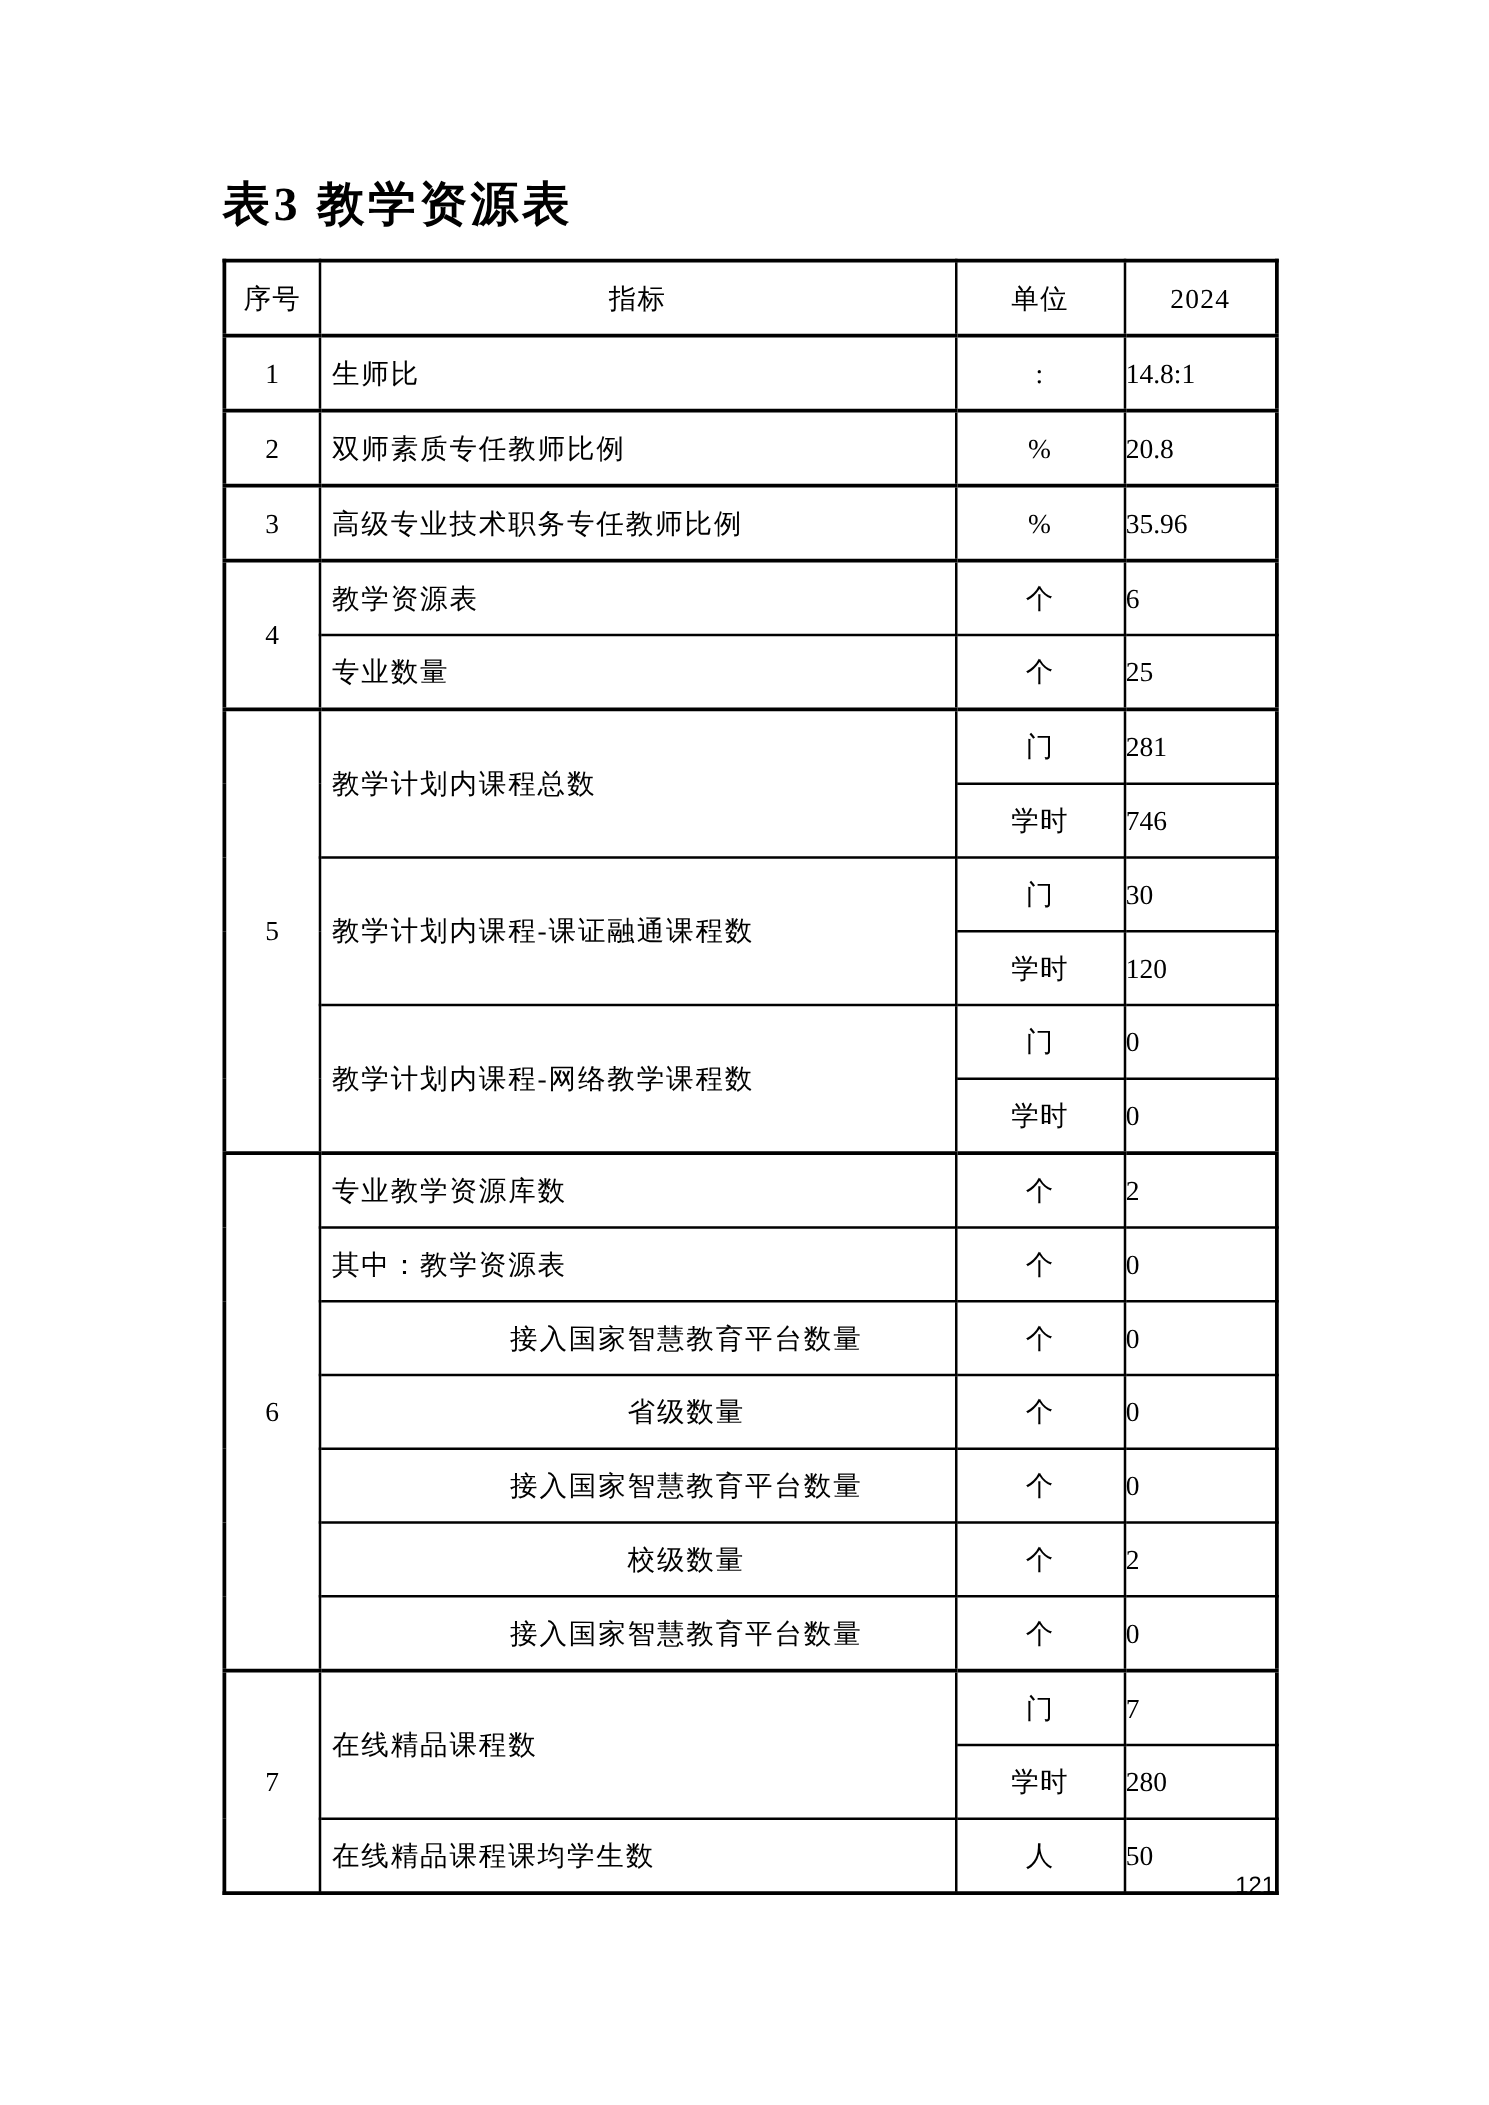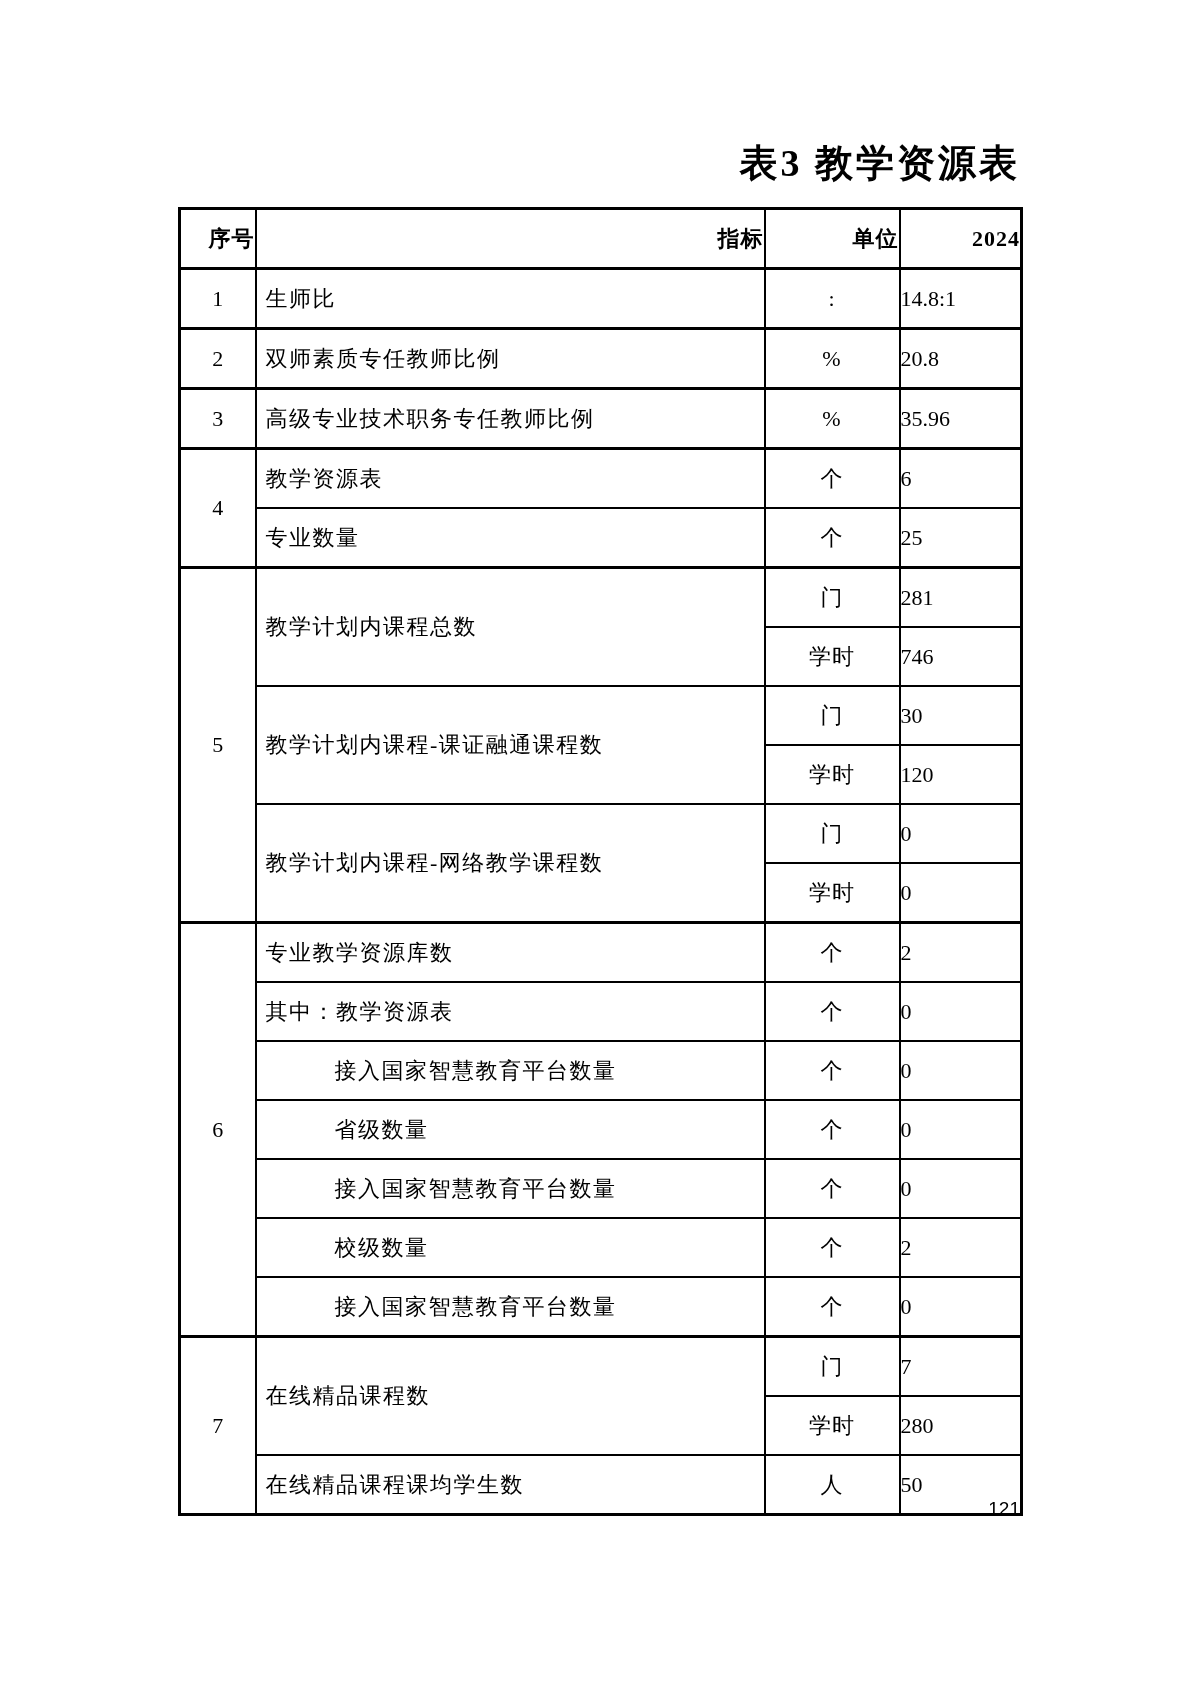--- a/index.html
+++ b/index.html
@@ -9,21 +9,21 @@
     height: 1684px;
     background: #ffffff;
     font-family: "Liberation Serif", serif;
     color: #000000;
   }
   .doc-title {
     position: absolute;
     top: 138px;
     left: 178px;
     width: 842px;
-    text-align: right;
+    text-align: left;
     font-size: 38px;
     font-weight: bold;
     letter-spacing: 3px;
     font-family: "Liberation Serif", serif;
     white-space: pre;
   }
   table.res-table {
     position: absolute;
     top: 207px;
     left: 178px;
@@ -35,35 +35,35 @@
   }
   .res-table th, .res-table td {
     border: 2px solid #000;
     padding: 0;
     height: 57px;
     vertical-align: middle;
     font-weight: normal;
     overflow: hidden;
   }
   .res-table thead th {
-    font-weight: bold;
-    text-align: right;
+    font-weight: normal;
+    text-align: center;
     border-bottom: 3px solid #000;
     letter-spacing: 1px;
   }
   tr.sec > td { border-top: 3px solid #000; }
   td.no   { text-align: center; }
   td.unit { text-align: center; letter-spacing: 1px; }
   td.val  { }
   td.ind  {
     text-align: left;
     padding-left: 9px;
     letter-spacing: 1.5px;
   }
-  td.ind.indent { padding-left: 78px; }
+  td.ind.indent { padding-left: 78px; text-align: center; }
   .page-number {
     position: absolute;
     top: 1498px;
     left: 178px;
     width: 842px;
     text-align: right;
     font-size: 19px;
     font-family: "Liberation Sans", sans-serif;
   }
 </style>

